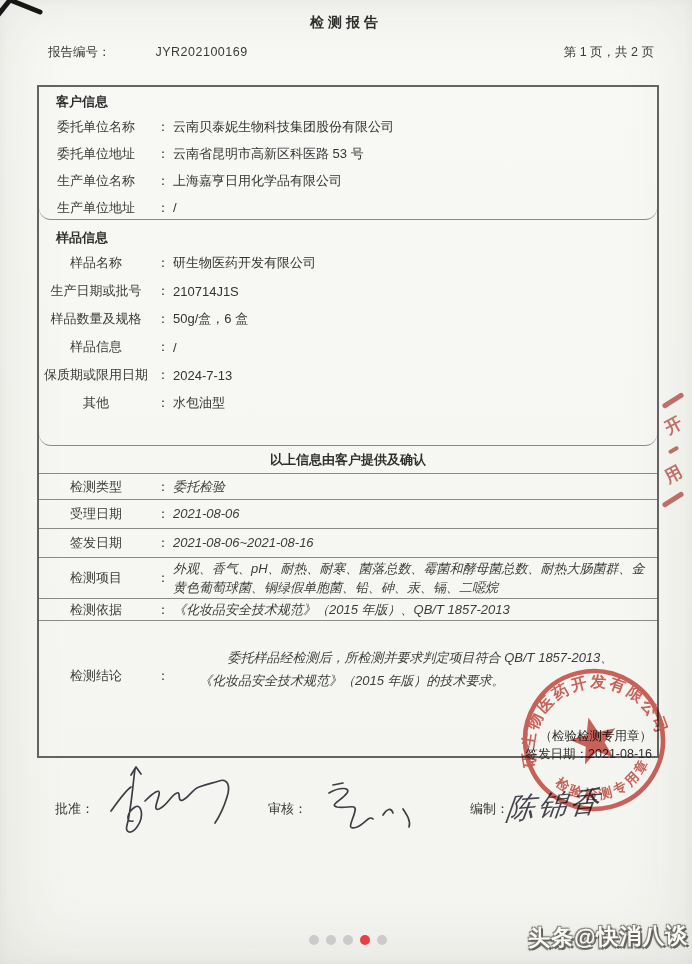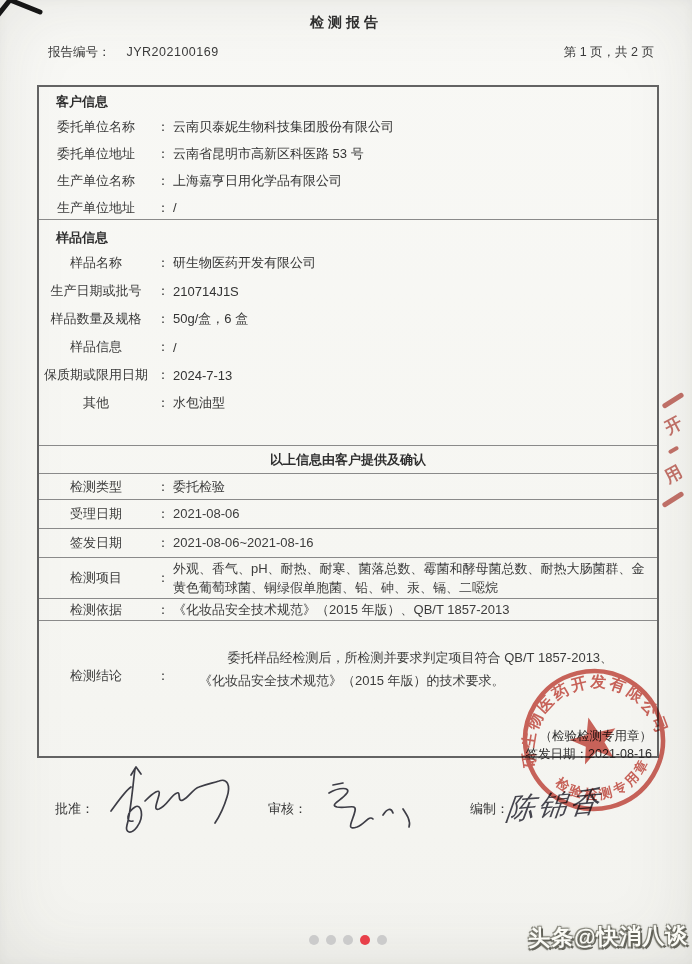--- a/index.html
+++ b/index.html
@@ -17,49 +17,49 @@
     box-shadow:inset 0 0 70px rgba(70,70,60,.10), inset 0 0 10px rgba(70,70,60,.05);
   }
   
   .title {
     position:absolute; top:14px; left:0; width:100%;
     text-align:center; font-size:14px; font-weight:bold;
     letter-spacing:4px; color:#2e2e2e;
   }
   .meta {
     position:absolute; top:44px; left:48px; right:38px;
-    display:flex; align-items:baseline; font-size:12.5px; color:#3a3a3a;
+    display:flex; align-items:baseline; font-size:12.5px; color:#3a3a3a;gap:29px;
   }
   .meta .val { margin-left:16px; letter-spacing:.5px; }
   .meta .spacer { flex:1; }
   
   .corner-mark { position:absolute; left:-2px; top:-2px; }
   
   .box {
     position:absolute; left:37px; top:85px; width:622px; height:673px;
     border:2px solid #636363; background:transparent;
     display:flex; flex-direction:column; font-size:13px;
   }
-  .sec { border-bottom:1px solid #8a8a8a; }
+  .sec { border-bottom:1px solid #8a8a8a;border-radius:12px; }
   .sec-customer { height:133px; padding-top:3px; }
   .sec-sample   { height:226px; padding-top:6px; }
   .sec-title { height:23px; line-height:23px; padding-left:17px; font-weight:bold; color:#2f2f2f; }
   .row { display:flex; align-items:center; height:27px; }
   .sec-sample .row { height:28px; }
   .row .lbl { width:114px; text-align:center; color:#3a3a3a; }
   .row .colon { width:20px; text-align:center; color:#3a3a3a; }
   .row .val { flex:1; padding-right:10px; color:#333; }
   .banner {
     height:28px; line-height:27px; text-align:center; font-weight:bold;
     border-bottom:1px solid #8a8a8a; color:#2f2f2f;
   }
   .trow { display:flex; align-items:center; border-bottom:1px solid #8a8a8a; }
   .trow .lbl { width:114px; text-align:center; }
   .trow .colon { width:20px; text-align:center; }
-  .trow .val { flex:1; padding-right:8px; line-height:1.5; }
+  .trow .val { flex:1; padding-right:8px; line-height:1.5;font-style:italic; }
   .h26{height:26px;} .h29{height:29px;} .h41{height:41px;} .h22{height:22px;}
   .conclusion { flex:1; display:flex; align-items:flex-start; border-bottom:none; }
   .conclusion .lbl { width:114px; text-align:center; padding-top:46px; }
   .conclusion .colon { width:20px; text-align:center; padding-top:46px; }
   .conclusion .val { flex:1; padding:26px 38px 0 0; line-height:1.75; text-indent:2.2em;margin-left:26px; }
   
   .seal-text {
     position:absolute; right:40px; top:727px; text-align:right;
     font-size:12.5px; line-height:18px; color:#2d2d2d; z-index:2;
   }

